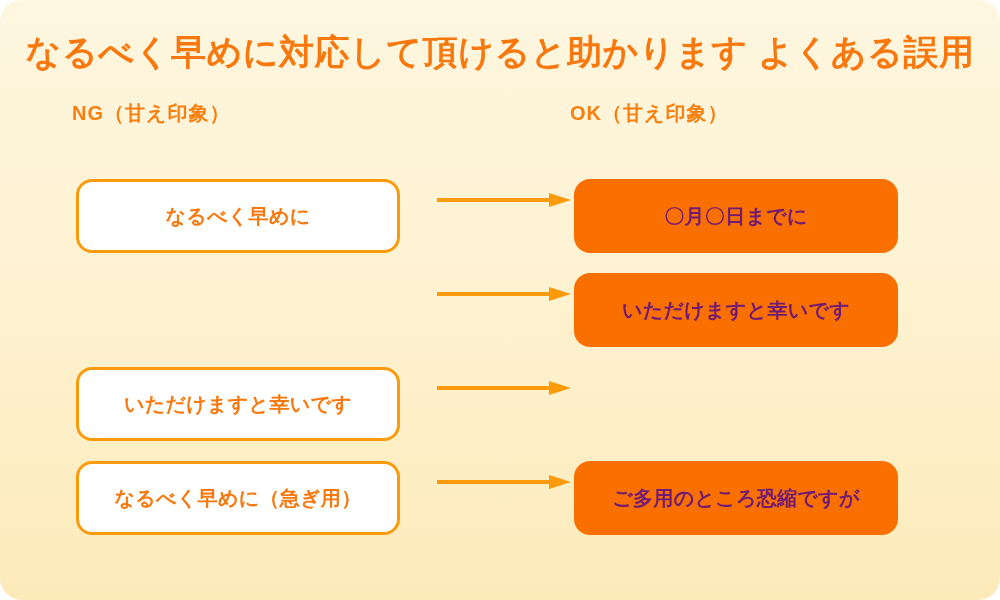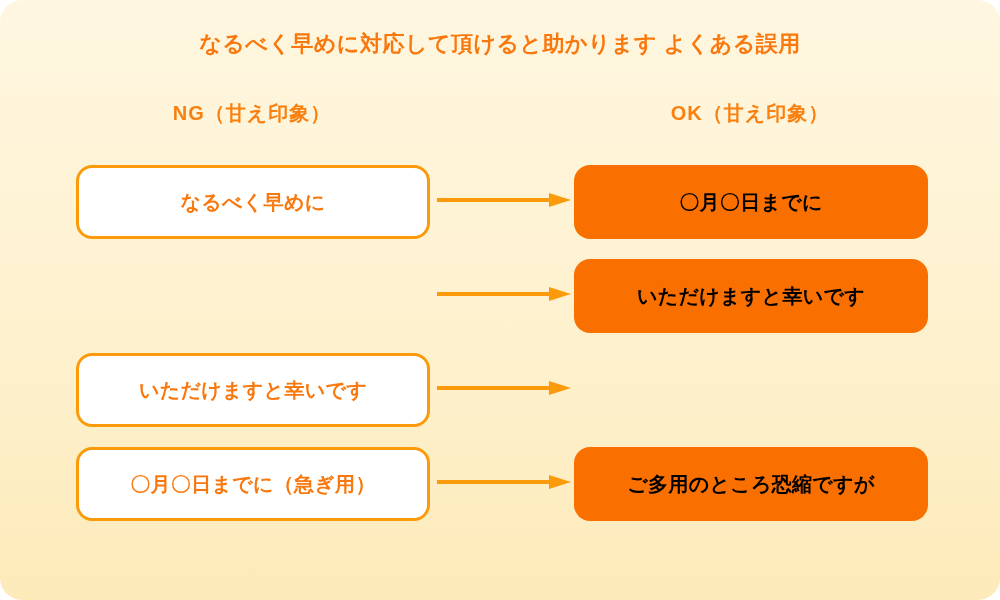--- a/index.html
+++ b/index.html
@@ -24,54 +24,53 @@
     overflow: hidden;
   }
 
   
   #page-title {
     position: absolute;
     left: 0;
     top: 29px;
     width: 1000px;
     text-align: center;
-    font-size: 22px;
+    font-size: 35px;
     font-weight: bold;
     color: #F9780D;
     letter-spacing: 0.5px;
     white-space: nowrap;
   }
 
   
   .col-header {
     position: absolute;
     top: 100px;
     width: 360px;
-    text-align: center;
     font-size: 20px;
     font-weight: bold;
     color: #F9800F;
     letter-spacing: 1px;
     white-space: nowrap;
   }
   #header-ng { left: 72px; }
   #header-ok { left: 570px; }
 
   
   .row {
     position: absolute;
     left: 0;
     width: 1000px;
     height: 74px;
   }
 
   .card {
     position: absolute;
-    top: 2px;
-    width: 354px;
+    top: 16px;
+    width: 324px;
     height: 74px;
     box-sizing: border-box;
     border-radius: 16px;
     display: flex;
     align-items: center;
     justify-content: center;
     font-size: 20px;
     font-weight: bold;
     letter-spacing: 0.3px;
     white-space: nowrap;
@@ -81,21 +80,21 @@
     left: 76px;
     background: #FFFFFF;
     border: 3px solid #FB9A0A;
     color: #F9780D;
   }
 
   .card-ok {
     left: 574px;
     background: #FA7000;
     border: none;
-    color: #000000;
+    color: #701a75;
   }
 
   
   .arrow {
     position: absolute;
     left: 437px;
     top: 30px;
     width: 134px;
     height: 14px;
   }
@@ -146,21 +145,21 @@
     <div class="arrow">
       <svg width="134" height="14" viewBox="0 0 134 14" xmlns="http://www.w3.org/2000/svg">
         <rect x="0" y="5" width="116" height="4" fill="#FB9A0A"></rect>
         <polygon points="112,0 134,7 112,14" fill="#FB9A0A"></polygon>
       </svg>
     </div>
   </div>
 
   <div class="row" style="top:445px;">
     <div class="card card-ng">
-      <span>〇月〇日までに（急ぎ用）</span>
+      <span>なるべく早めに（急ぎ用）</span>
     </div>
     <div class="arrow">
       <svg width="134" height="14" viewBox="0 0 134 14" xmlns="http://www.w3.org/2000/svg">
         <rect x="0" y="5" width="116" height="4" fill="#FB9A0A"></rect>
         <polygon points="112,0 134,7 112,14" fill="#FB9A0A"></polygon>
       </svg>
     </div>
     <div class="card card-ok">
       <span>ご多用のところ恐縮ですが</span>
     </div>

